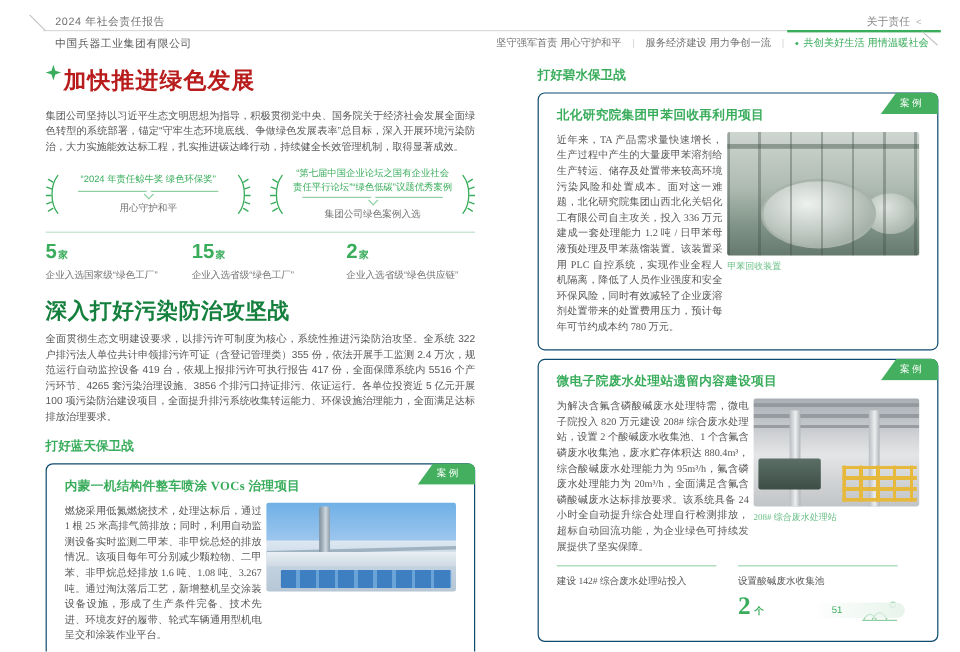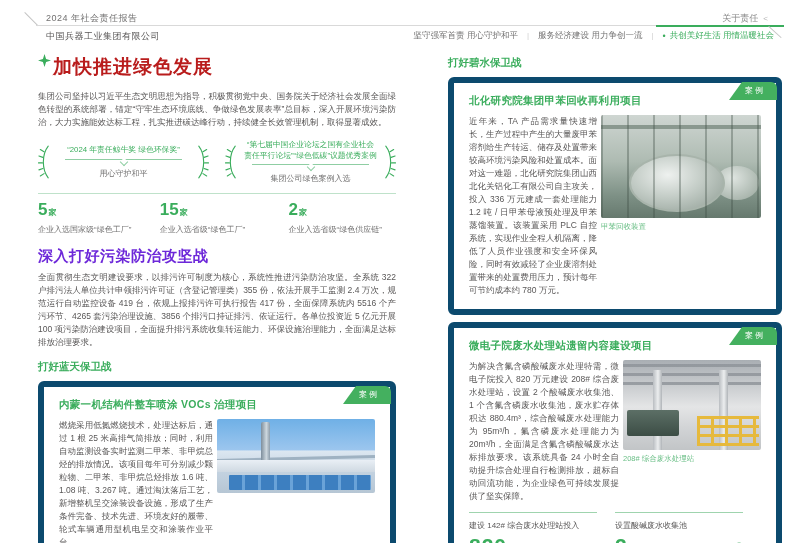--- a/index.html
+++ b/index.html
@@ -47,26 +47,26 @@
   .divider { height:1px; background:#bfe2ca; margin-top:9px; }
 
   
   .stats { display:flex; margin-top:7px; }
   .stat { width:34%; }
   .stat + .stat { width:36%; } .stat + .stat + .stat { width:30%; }
   .stat-num { color:#3aad5c; font-size:17px; font-weight:bold; line-height:18px; }
   .stat-unit { font-size:8px; font-weight:bold; margin-left:1px; }
   .stat-label { font-size:8px; color:#727171; margin-top:2px; }
 
-  .h2 { color:#6d28d9; font-size:15px; font-weight:bold; margin-top:12px; letter-spacing:.5px; }
+  .h2 { color:#15803d; font-size:18px; font-weight:bold; margin-top:12px; letter-spacing:.5px; }
   .section-body { margin-top:5px; }
   .h3 { color:#3aad5c; font-size:10.5px; font-weight:bold; margin-top:11px; }
 
   
-  .card { position:relative; border:6px solid #0c4a6e; border-radius:6px; margin-top:7px; padding:11px 15px 12px; background:#fff; }
+  .card { position:relative; border:1px solid #0c4a6e; border-radius:6px; margin-top:7px; padding:11px 15px 12px; background:#fff;font-family:Liberation Serif, serif; }
   .tag { position:absolute; top:-1px; right:-1px; background:#44b05f; color:#fff; font-size:8px; letter-spacing:2px;
          padding:3px 12px 4px 16px; border-radius:0 6px 0 0; clip-path:polygon(13px 0, 100% 0, 100% 100%, 0 100%); }
   .card-title { color:#3aad5c; font-size:10.5px; font-weight:bold; margin-bottom:7px; letter-spacing:.3px; }
   .card-row { display:flex; gap:4px; margin-top:0; }
   .card-row .colL { flex:1; }
   .photo-wrap { flex:0 0 auto; display:flex; flex-direction:column; }
   .cap { color:#6bbf87; font-size:7.5px; margin-top:4px; }
 
   
   .photo { position:relative; overflow:hidden; border-radius:2px; }
@@ -97,21 +97,21 @@
   
   .cstats { display:flex; margin-top:9px; }
   .cstat { flex:1; border-top:1px solid #9fd4ae; padding-top:7px; margin-right:18px; position:relative; }
   .cstat-label { font-size:8px; color:#595757; }
   .cstat-val { color:#3aad5c; font-weight:bold; font-size:21px; line-height:24px; margin-top:3px; letter-spacing:1px; }
   .cstat-unit { font-size:8px; margin-left:2px; letter-spacing:0; }
   .hills { position:absolute; right:0; bottom:2px; }
 
   
   .pill { position:absolute; bottom:20px; height:13px; width:92px; font-size:8px; color:#3aad5c; line-height:13px; border-radius:7px; }
-  .pill.r { right:28px; text-align:left; padding-right:21px; background:linear-gradient(270deg,#e7f4eb 0%, rgba(255,255,255,0) 85%); }
+  .pill.r { right:28px; text-align:center; padding-right:21px; background:linear-gradient(270deg,#e7f4eb 0%, rgba(255,255,255,0) 85%); }
 </style>
 </head>
 <body>
 
 <div>
   <div class="diag-l"></div>
   <div class="hdr-rule"></div>
   <div class="rpt">2024 年社会责任报告</div>
   <div class="co">中国兵器工业集团有限公司</div>
   <div class="about">
@@ -255,21 +255,20 @@
           <div class="pl-col c2"></div>
           <div class="pl-equip"></div>
           <div class="pl-rail"></div>
         </div>
         <div class="cap">208# 综合废水处理站</div>
       </div>
     </div>
     <div class="cstats">
       <div class="cstat">
         <div class="cstat-label">建设 142# 综合废水处理站投入</div>
-        <div class="cstat-val"><span>820</span><span class="cstat-unit">万元</span></div>
       </div>
       <div class="cstat">
         <div class="cstat-label">设置酸碱废水收集池</div>
         <div class="cstat-val"><span>2</span><span class="cstat-unit">个</span></div>
         <svg class="hills" width="30" height="20" viewBox="0 0 30 20">
           <g fill="none" stroke="#8fcea3" stroke-width="1.2" stroke-linecap="round">
             <circle cx="26" cy="4" r="2.2"></circle>
             <path d="M2 16 Q7 8 12 16"></path>
             <path d="M9 16 Q15 5 21 16"></path>
             <path d="M1 17 L29 17"></path>

